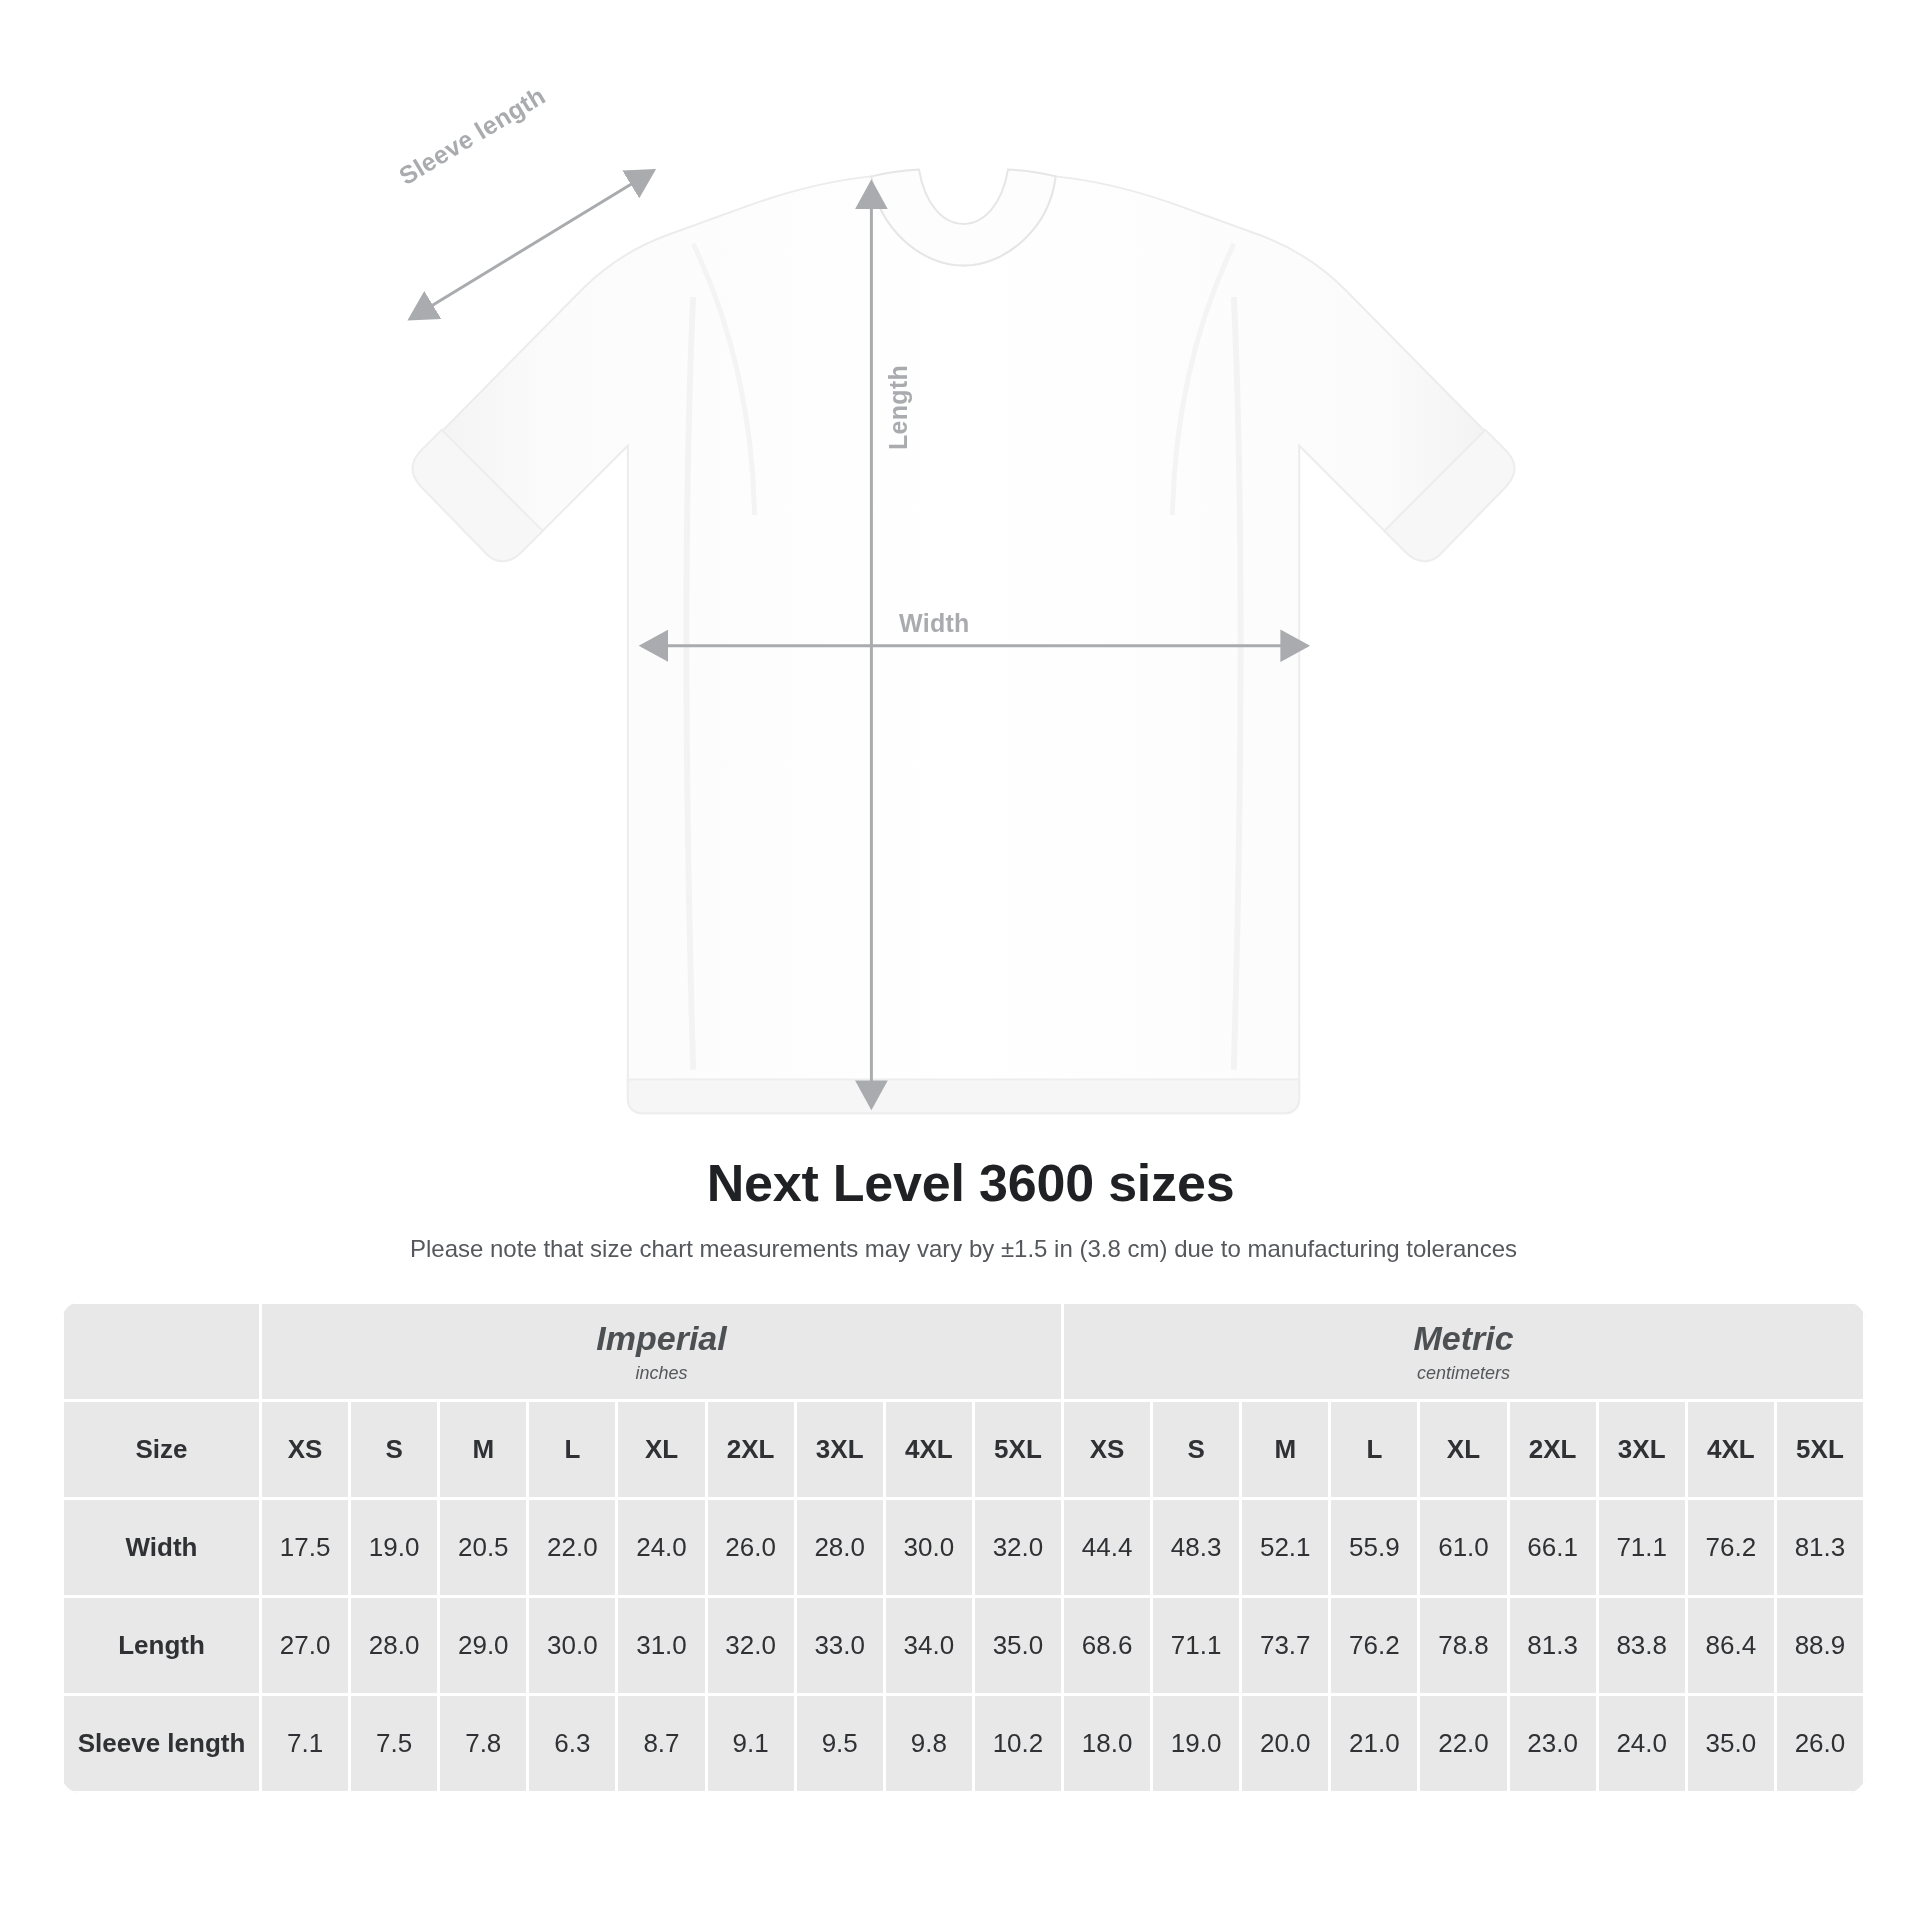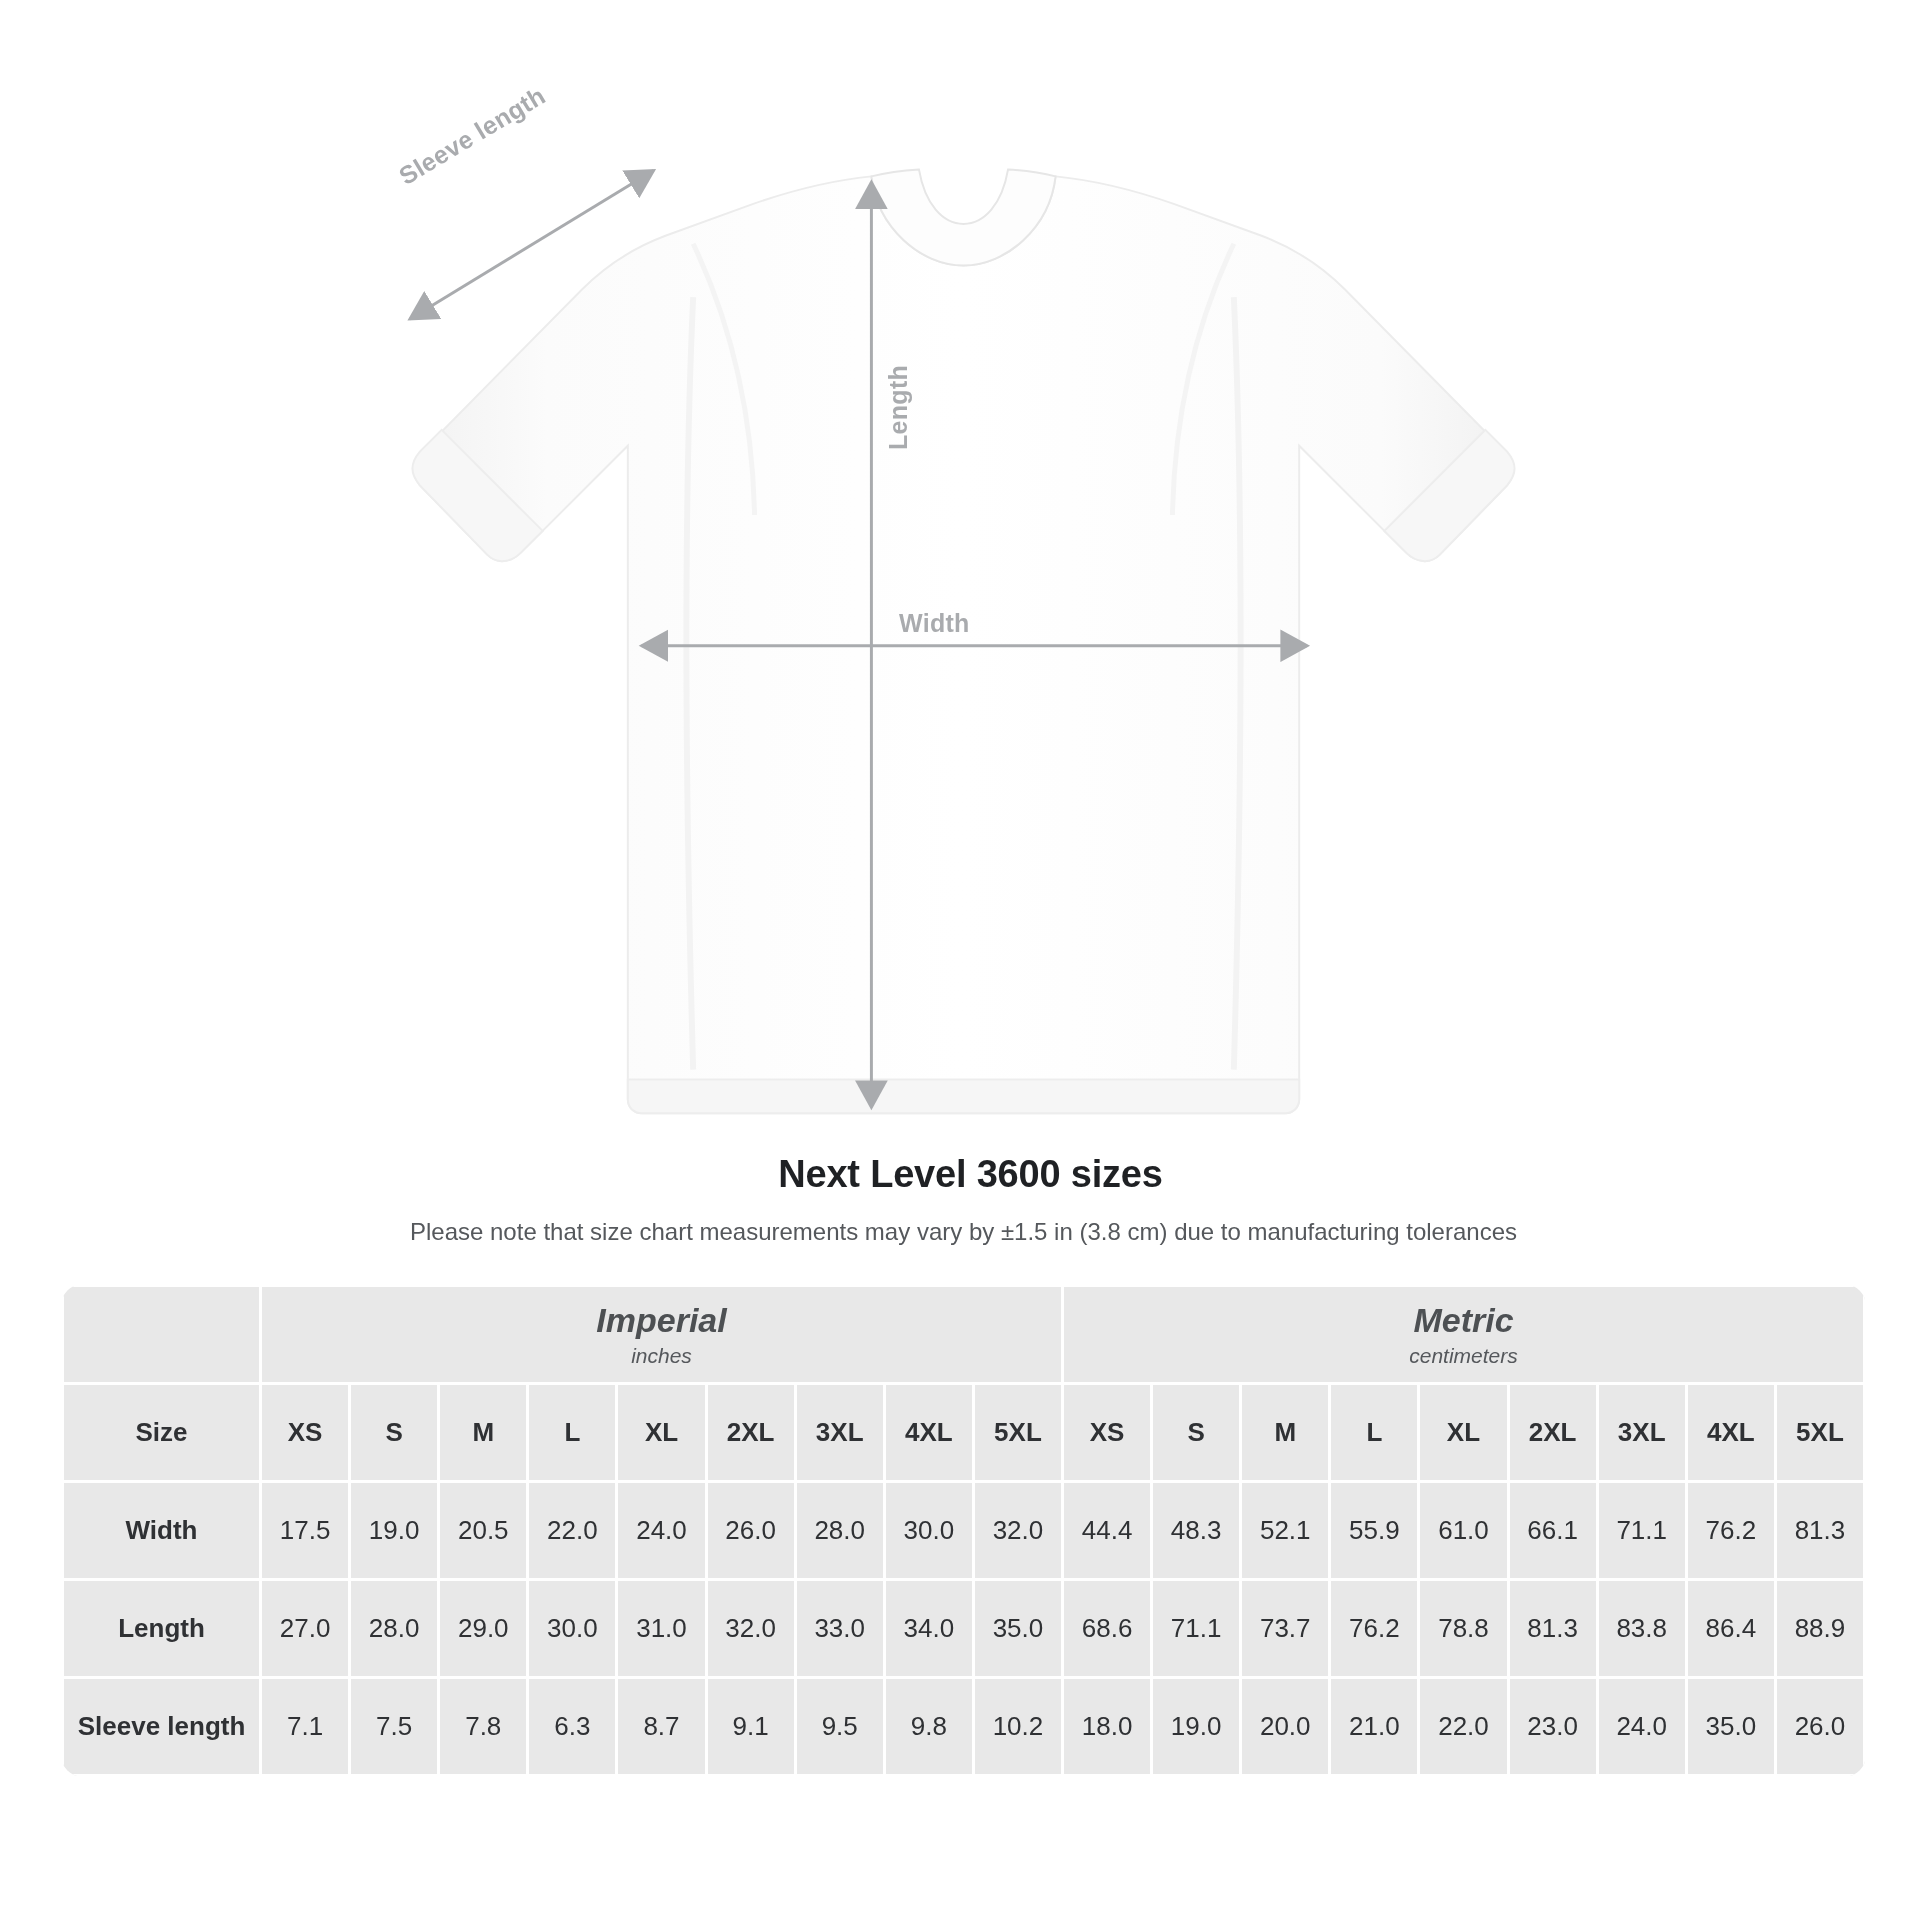--- a/index.html
+++ b/index.html
@@ -56,21 +56,21 @@
     left: 899px;
     top: 609px;
   }
 
   
   .title-block {
     text-align: center;
     margin-top: 14px;
   }
   .chart-title {
-    font-size: 38px;
+    font-size: 52px;
     font-weight: bold;
     color: #1f2124;
     letter-spacing: -0.2px;
     padding-left: 14px;
   }
   .chart-note {
     font-size: 24px;
     color: #55585c;
     margin-top: 22px;
   }
@@ -104,21 +104,21 @@
   }
   .unit-head .unit-name {
     font-size: 34px;
     font-weight: bold;
     font-style: italic;
     color: #4d5053;
     display: block;
     line-height: 1.15;
   }
   .unit-head .unit-sub {
-    font-size: 21px;
+    font-size: 18px;
     font-style: italic;
     font-weight: normal;
     color: #55585c;
     display: block;
     margin-top: 4px;
   }
   .corner-cell {
     background: #e8e8e8 !important;
     border: 3px solid #ffffff;
   }

